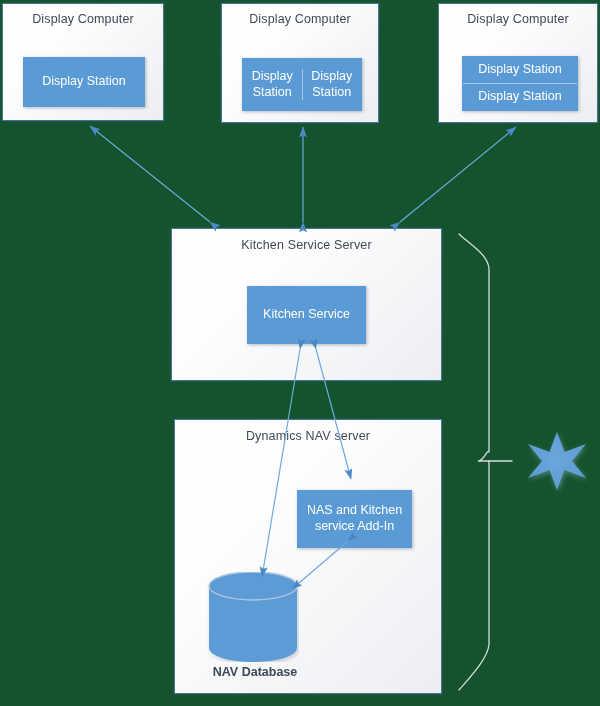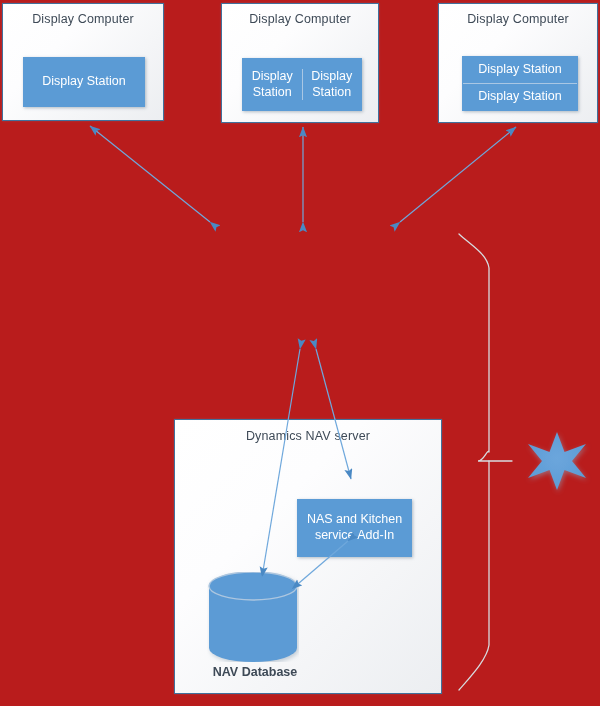--- a/index.html
+++ b/index.html
@@ -8,21 +8,21 @@
     padding: 0;
     background: #ffffff;
   }
   body {
     font-family: "Liberation Sans", sans-serif;
   }
   #canvas {
     position: relative;
     width: 600px;
     height: 706px;
-    background: #b91c1c;
+    background: #14532d;
     overflow: hidden;
   }
 
   
   .panel {
     position: absolute;
     box-sizing: border-box;
     border: 1px solid #41719C;
     background: linear-gradient(135deg, #ffffff 0%, #fdfdfe 35%, #eceef1 100%);
     box-shadow: 0 0 2px rgba(120,140,160,0.35);
@@ -140,25 +140,31 @@
     <div class="bluebox stackbox" style="left:23px; top:52px; width:116px; height:55px;">
       <div class="row">
         <span>Display Station</span>
       </div>
       <div class="row">
         <span>Display Station</span>
       </div>
     </div>
   </div>
 
+  <div class="panel" style="left:171px; top:228px; width:271px; height:153px;">
+    <div class="panel-title" style="top:9px;">Kitchen Service Server</div>
+    <div class="bluebox" style="left:75px; top:57px; width:119px; height:58px;">
+      <span>Kitchen Service</span>
+    </div>
+  </div>
 
   <div class="panel" style="left:174px; top:419px; width:268px; height:275px;padding-left:14px;">
     <div class="panel-title" style="top:9px;">Dynamics NAV server</div>
 
-    <div class="bluebox" style="left:122px; top:79px; width:115px; height:58px; flex-direction:column;">
+    <div class="bluebox" style="left:122px; top:70px; width:115px; height:58px; flex-direction:column;">
       <span>NAS and Kitchen</span>
       <span>service Add-In</span>
     </div>
 
     <div class="cylinder" style="left:32px; top:152px; width:92px; height:90px;">
       <svg width="92" height="90" viewBox="0 0 92 90">
         <defs>
           <filter id="cylshadow" x="-30%" y="-30%" width="170%" height="170%">
             <feDropShadow dx="1.5" dy="2" stdDeviation="2" flood-color="#7E95AA" flood-opacity="0.45"></feDropShadow>
           </filter>

